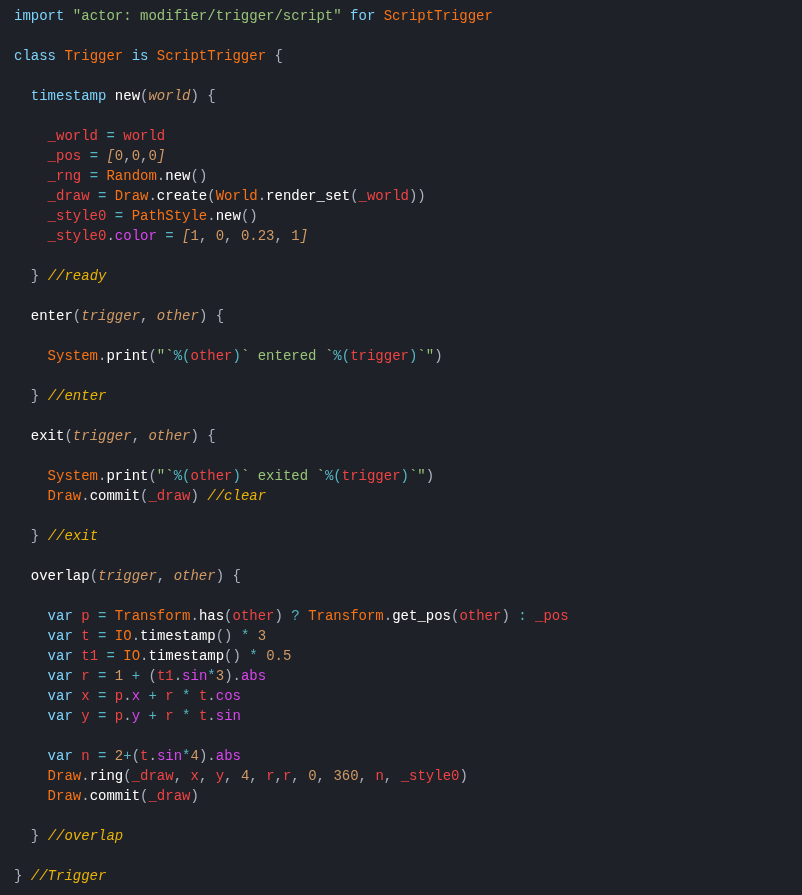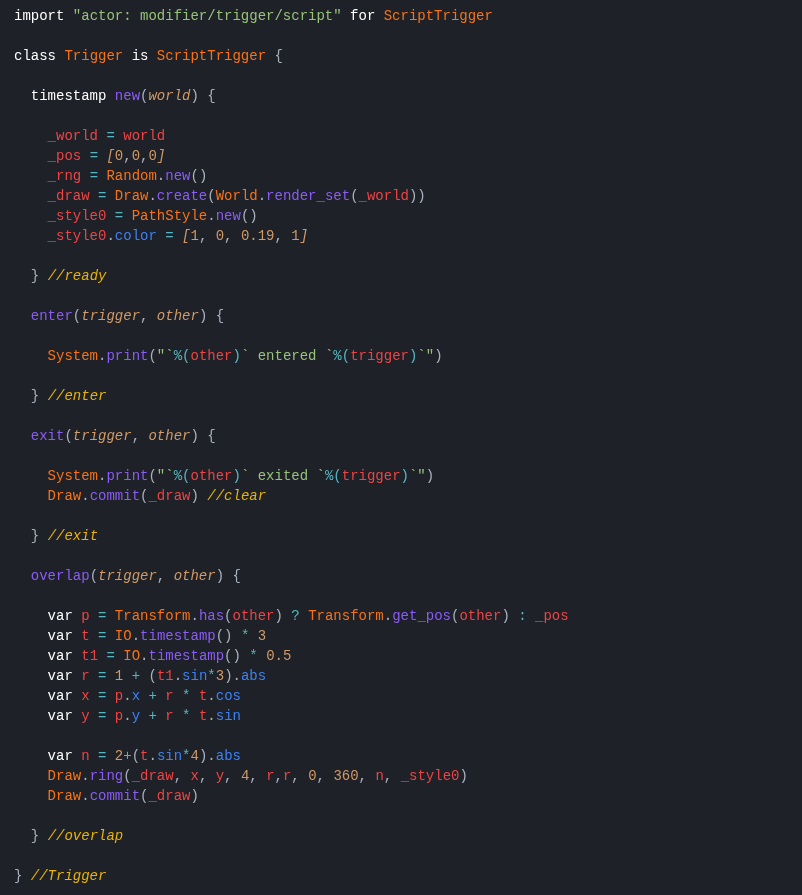--- a/index.html
+++ b/index.html
@@ -12,47 +12,47 @@
   }
   pre.code {
     margin: 0;
     padding: 6px 0 6px 14px;
     font-family: Consolas, "Liberation Mono", Menlo, monospace;
     font-size: 14px;
     line-height: 20px;
     color: #abb2bf;
     white-space: pre;
   }
-  .kw   { color: #ffffff; }   
+  .kw   { color: #7dd3fc; }   
   .str  { color: #98c379; }   
   .cls  { color: #f97316; }   
-  .fn   { color: #8b5cf6; }   
+  .fn   { color: #ffffff; }   
   .param{ color: #d19a66; font-style: italic; } 
   .num  { color: #d19a66; }   
-  .prop { color: #3b82f6; }   
+  .prop { color: #d946ef; }   
   .pun  { color: #abb2bf; }   
   .cmt  { color: #eab308; font-style: italic; }   
   .op   { color: #56b6c2; }   
   .id   { color: #ef4444; }   
 </style>
 </head>
 <body>
 
 <pre class="code"><span><span class="kw">import</span> <span class="str">"actor: modifier/trigger/script"</span> <span class="kw">for</span> <span class="cls">ScriptTrigger</span></span>
 
 <span><span class="kw">class</span> <span class="cls">Trigger</span> <span class="kw">is</span> <span class="cls">ScriptTrigger</span> <span class="pun">{</span></span>
 
 <span>  <span class="kw">timestamp</span> <span class="fn">new</span><span class="pun">(</span><span class="param">world</span><span class="pun">)</span> <span class="pun">{</span></span>
 
 <span>    <span class="id">_world</span> <span class="op">=</span> <span class="id">world</span></span>
 <span>    <span class="id">_pos</span> <span class="op">=</span> <span class="param">[</span><span class="num">0</span><span class="pun">,</span><span class="num">0</span><span class="pun">,</span><span class="num">0</span><span class="param">]</span></span>
 <span>    <span class="id">_rng</span> <span class="op">=</span> <span class="cls">Random</span><span class="pun">.</span><span class="fn">new</span><span class="pun">()</span></span>
 <span>    <span class="id">_draw</span> <span class="op">=</span> <span class="cls">Draw</span><span class="pun">.</span><span class="fn">create</span><span class="pun">(</span><span class="cls">World</span><span class="pun">.</span><span class="fn">render_set</span><span class="pun">(</span><span class="id">_world</span><span class="pun">)</span><span class="pun">)</span></span>
 <span>    <span class="id">_style0</span> <span class="op">=</span> <span class="cls">PathStyle</span><span class="pun">.</span><span class="fn">new</span><span class="pun">()</span></span>
-<span>    <span class="id">_style0</span><span class="pun">.</span><span class="prop">color</span> <span class="op">=</span> <span class="param">[</span><span class="num">1</span><span class="pun">, </span><span class="num">0</span><span class="pun">, </span><span class="num">0.19</span><span class="pun">, </span><span class="num">1</span><span class="param">]</span></span>
+<span>    <span class="id">_style0</span><span class="pun">.</span><span class="prop">color</span> <span class="op">=</span> <span class="param">[</span><span class="num">1</span><span class="pun">, </span><span class="num">0</span><span class="pun">, </span><span class="num">0.23</span><span class="pun">, </span><span class="num">1</span><span class="param">]</span></span>
 
 <span>  <span class="pun">}</span> <span class="cmt">//ready</span></span>
 
 <span>  <span class="fn">enter</span><span class="pun">(</span><span class="param">trigger</span><span class="pun">, </span><span class="param">other</span><span class="pun">)</span> <span class="pun">{</span></span>
 
 <span>    <span class="cls">System</span><span class="pun">.</span><span class="fn">print</span><span class="pun">(</span><span class="str">"`</span><span class="op">%(</span><span class="id">other</span><span class="op">)</span><span class="str">` entered `</span><span class="op">%(</span><span class="id">trigger</span><span class="op">)</span><span class="str">`"</span><span class="pun">)</span></span>
 
 <span>  <span class="pun">}</span> <span class="cmt">//enter</span></span>
 
 <span>  <span class="fn">exit</span><span class="pun">(</span><span class="param">trigger</span><span class="pun">, </span><span class="param">other</span><span class="pun">)</span> <span class="pun">{</span></span>

